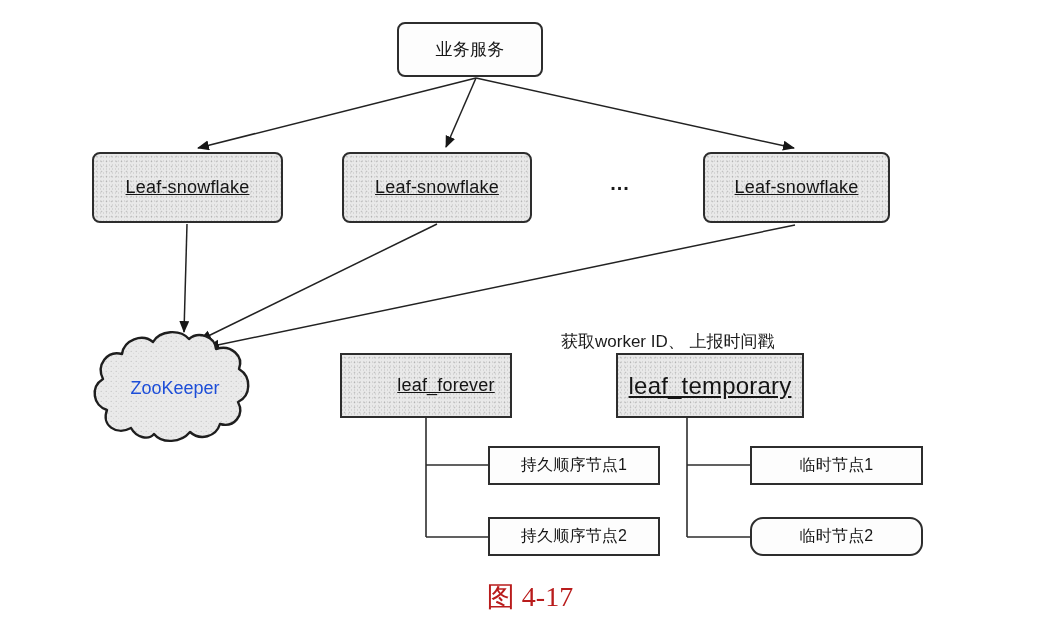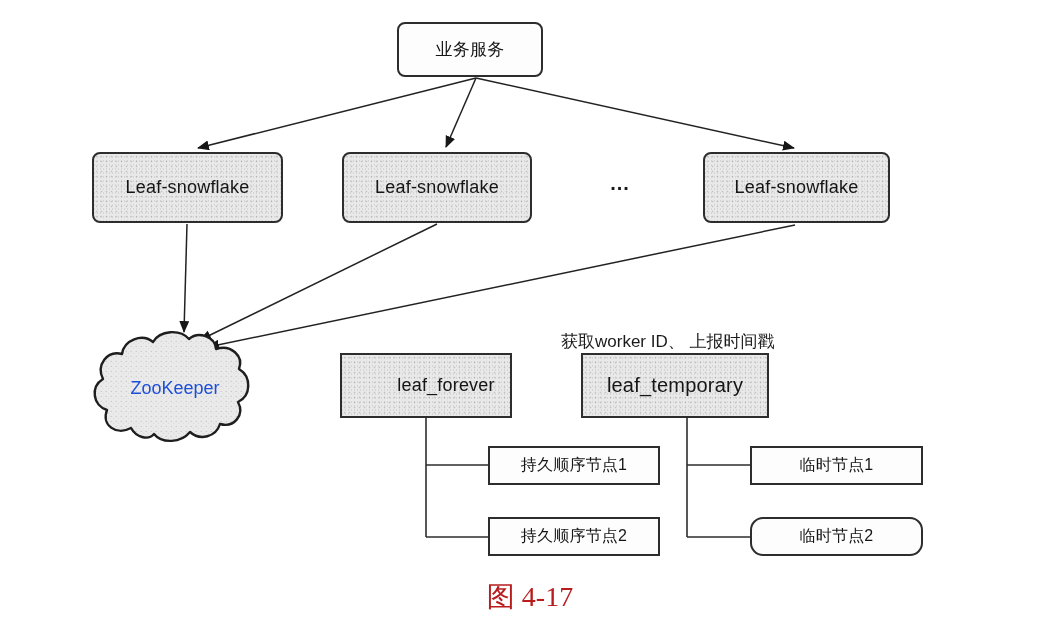--- a/index.html
+++ b/index.html
@@ -33,29 +33,30 @@
     letter-spacing: 0.2px;
   }
   
   .tex {
     background-color: #e9e9e9;
     background-image:
       radial-gradient(circle, rgba(105,105,105,0.30) 0.7px, transparent 1.1px),
       radial-gradient(circle, rgba(140,140,140,0.22) 0.6px, transparent 1px);
     background-size: 5px 5px, 3px 4px;
     background-position: 0 0, 2px 1px;
+    text-decoration: underline;
   }
   .white-fill { background: #fdfdfd; }
   .rounded { border-radius: 8px; }
   .biz      { left: 397px; top: 22px;  width: 146px; height: 55px; font-size: 17px; }
   .leaf1    { left: 92px;  top: 152px; width: 191px; height: 71px; font-size: 18px; }
   .leaf2    { left: 342px; top: 152px; width: 190px; height: 71px; font-size: 18px; }
   .leaf3    { left: 703px; top: 152px; width: 187px; height: 71px; font-size: 18px; }
   .forever  { left: 340px; top: 353px; width: 172px; height: 65px; font-size: 18px; padding-left: 40px; }
-  .temp     { left: 581px; top: 353px; width: 188px; height: 65px; font-size: 20px; }
+  .temp     { left: 616px; top: 353px; width: 188px; height: 65px; font-size: 24px; }
   .pnode1   { left: 488px; top: 446px; width: 172px; height: 39px; font-size: 16px; }
   .pnode2   { left: 488px; top: 517px; width: 172px; height: 39px; font-size: 16px; }
   .tnode1   { left: 750px; top: 446px; width: 173px; height: 39px; font-size: 16px; }
   .tnode2   { left: 750px; top: 517px; width: 173px; height: 39px; font-size: 16px; border-radius: 13px; }
   .ellipsis {
     position: absolute;
     left: 598px; top: 165px;
     width: 44px; height: 36px;
     display: flex; align-items: center; justify-content: center;
     font-size: 20px; font-weight: bold; color: #191919;

